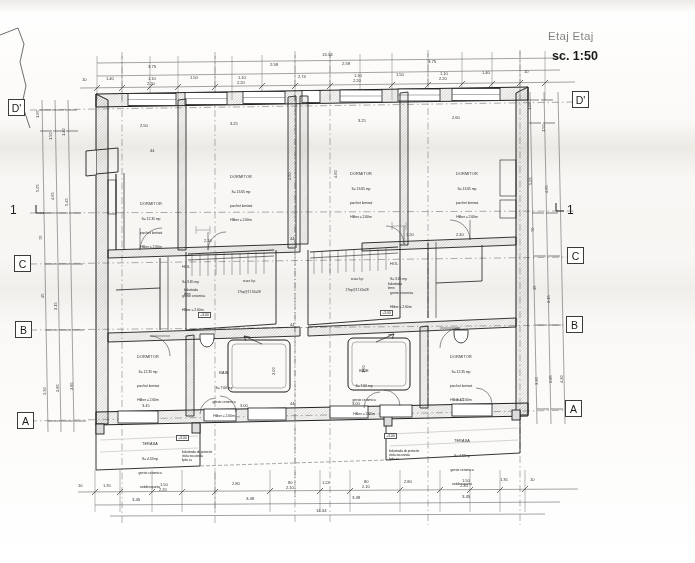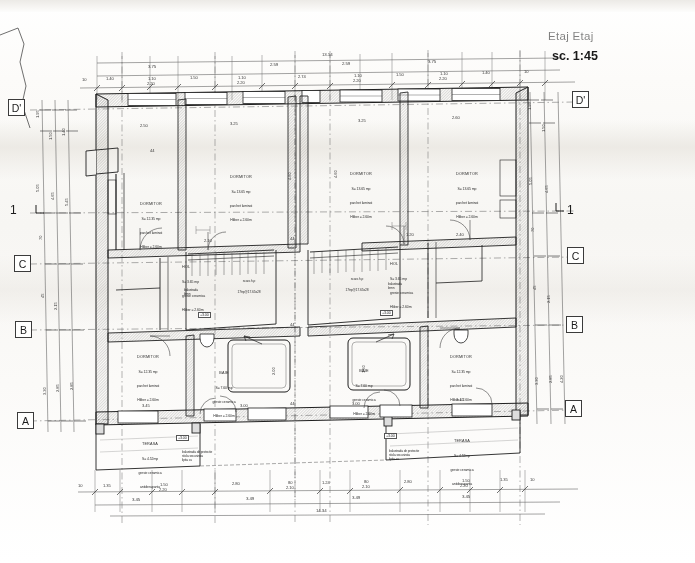--- a/index.html
+++ b/index.html
@@ -422,21 +422,21 @@
         <rect x="108" y="180" width="8" height="34"></rect>
         <rect x="500" y="160" width="16" height="36"></rect>
         <rect x="500" y="200" width="16" height="18"></rect>
       </g>
 
     </g>
   </svg>
 
 
   <div class="title" id="plan-title" style="left:548px; top:30px;">Etaj Etaj</div>
-  <div class="title" id="plan-scale" style="left:552px; top:49px;">sc. 1:45</div>
+  <div class="title" id="plan-scale" style="left:552px; top:49px;">sc. 1:50</div>
 
   <div class="axisbox" style="left:8px; top:99px; width:17px; height:17px;">D'</div>
   <div class="axis1" style="left:10px; top:203px;">1</div>
   <div class="axisbox" style="left:14px; top:255px; width:17px; height:17px;">C</div>
   <div class="axisbox" style="left:15px; top:321px; width:17px; height:17px;">B</div>
   <div class="axisbox" style="left:17px; top:412px; width:17px; height:17px;">A</div>
 
   <div class="axisbox" style="left:572px; top:91px; width:17px; height:17px;">D'</div>
   <div class="axis1" style="left:567px; top:203px;">1</div>
   <div class="axisbox" style="left:567px; top:247px; width:17px; height:17px;">C</div>

